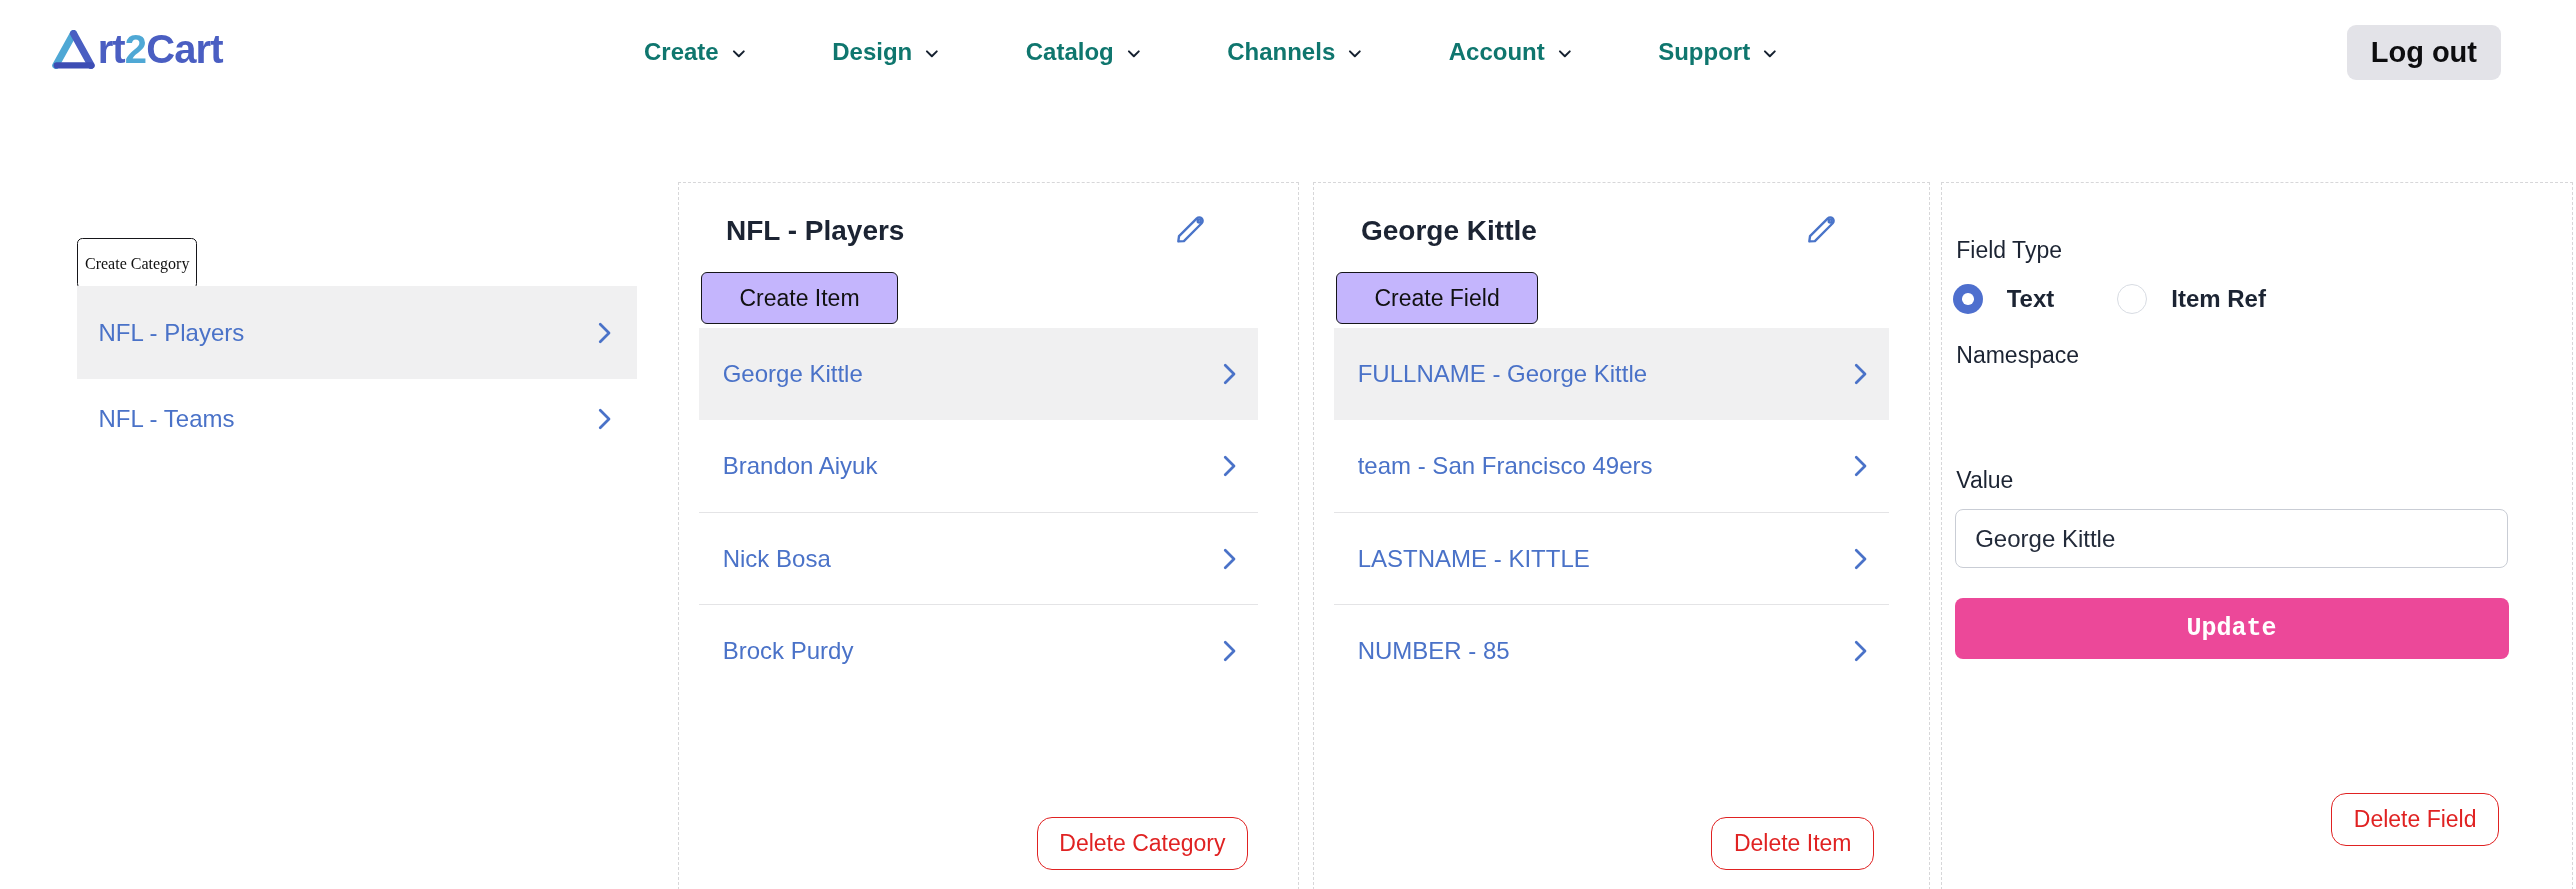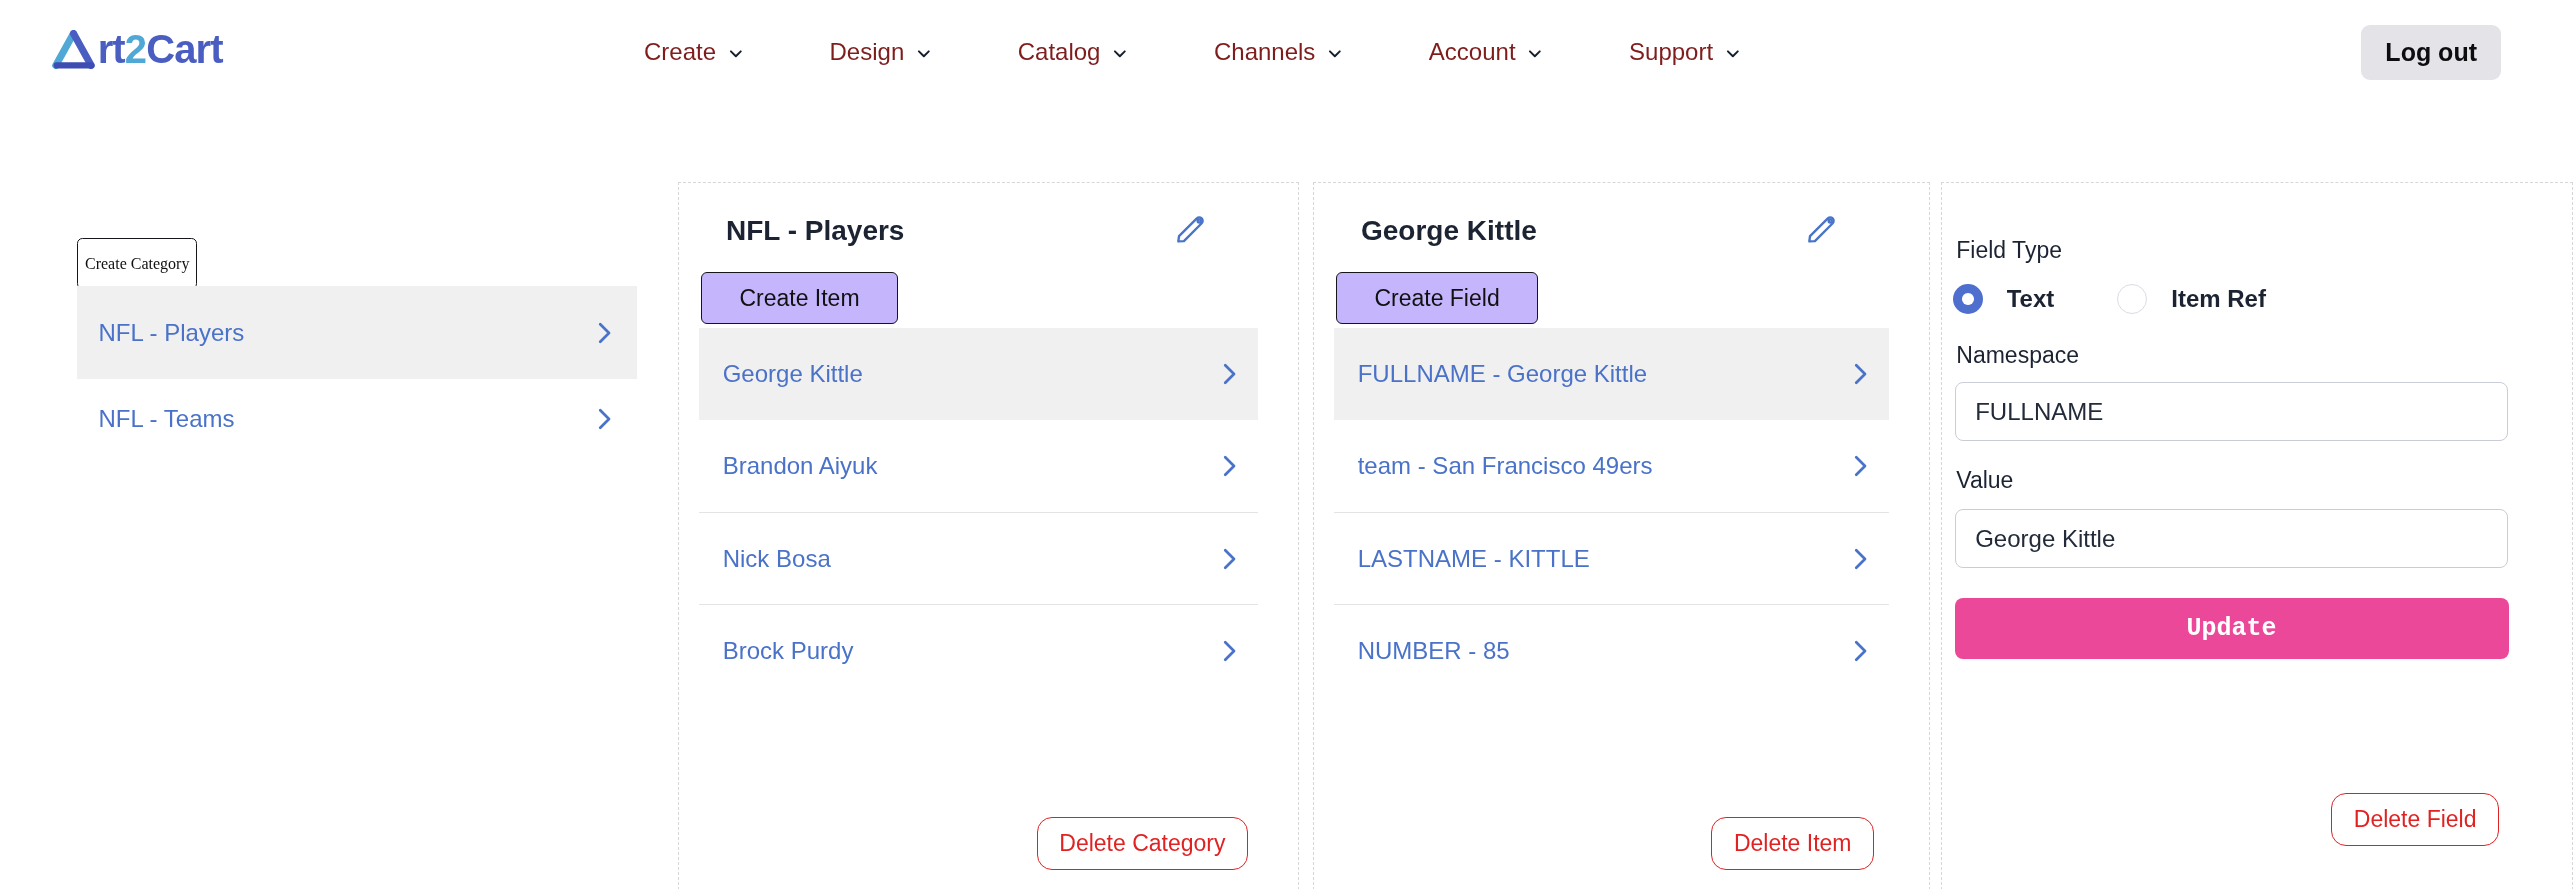--- a/index.html
+++ b/index.html
@@ -7,24 +7,24 @@
   body { font-family:"Liberation Sans","DejaVu Sans",sans-serif; }
   #app { position:relative; width:2576px; height:889px; background:#fff; overflow:hidden; }
 
   
   .topbar { position:absolute; left:0; top:0; width:2576px; height:104px; background:#fff; }
   .logo { position:absolute; left:52px; top:27px; display:flex; align-items:center; cursor:pointer; }
   .logo svg { display:block; margin-right:2.7px; }
   .logo-text { font-size:40px; font-weight:700; letter-spacing:-0.9px; color:#4a5ec2; }
   .logo-text .lt { color:#4fa8d5; }
   .mainnav { position:absolute; left:644px; top:0; height:104px; display:flex; align-items:center; gap:84px; }
-  .nav-item { display:flex; align-items:center; gap:9.8px; font-size:24px; font-weight:400; color:#7f1d1d; cursor:pointer; }
+  .nav-item { display:flex; align-items:center; gap:9.8px; font-size:24px; font-weight:700; color:#0f766e; cursor:pointer; }
   .nav-item svg { display:block; margin-top:2.7px; }
   .logout-btn { position:absolute; right:75px; top:25px; height:55px; padding:0 24px; background:#e3e3e8;
-    border:none; border-radius:9px; font-family:inherit; font-size:25px; font-weight:600; color:#0d0d0f; cursor:pointer; }
+    border:none; border-radius:9px; font-family:inherit; font-size:29px; font-weight:600; color:#0d0d0f; cursor:pointer; }
 
   
   .panel { position:absolute; top:182px; height:708px; border:0.9px dashed #d7d7d9; border-bottom:none; background:#fff; }
   .panel-title { position:absolute; left:47px; top:32px; font-size:28px; font-weight:700; color:#1c2433; }
   .pencil-btn { position:absolute; right:89px; top:23px; width:39px; height:39px; background:none; border:none; cursor:pointer; }
   .pencil-btn svg { display:block; }
   .create-btn { position:absolute; left:22.4px; top:89px; height:52px; padding:0 37px; background:#c4b5fd;
     border:1.3px solid #16161a; border-radius:6px; font-family:inherit; font-size:23px; color:#111; cursor:pointer; }
   .rowlist { position:absolute; left:19.7px; right:40px; top:145px; }
   .lrow { height:92px; display:flex; align-items:center; padding:0 14.3px 0 24px;
@@ -260,21 +260,20 @@
     <div class="form-label" style="top:54px;">Field Type</div>
 
     <div class="radio-row">
       <span class="radio on"></span>
       <span class="radio-label">Text</span>
       <span class="radio second"></span>
       <span class="radio-label">Item Ref</span>
     </div>
 
     <div class="form-label" style="top:159px;">Namespace</div>
-    <input class="text-input" style="top: 199px;" type="text" value="FULLNAME">
 
     <div class="form-label" style="top:284px;">Value</div>
     <input class="text-input" style="top: 326px;" type="text" value="George Kittle">
 
     <button class="update-btn">Update</button>
 
     <button class="danger-btn">Delete Field</button>
   </section>
 
 </div>

